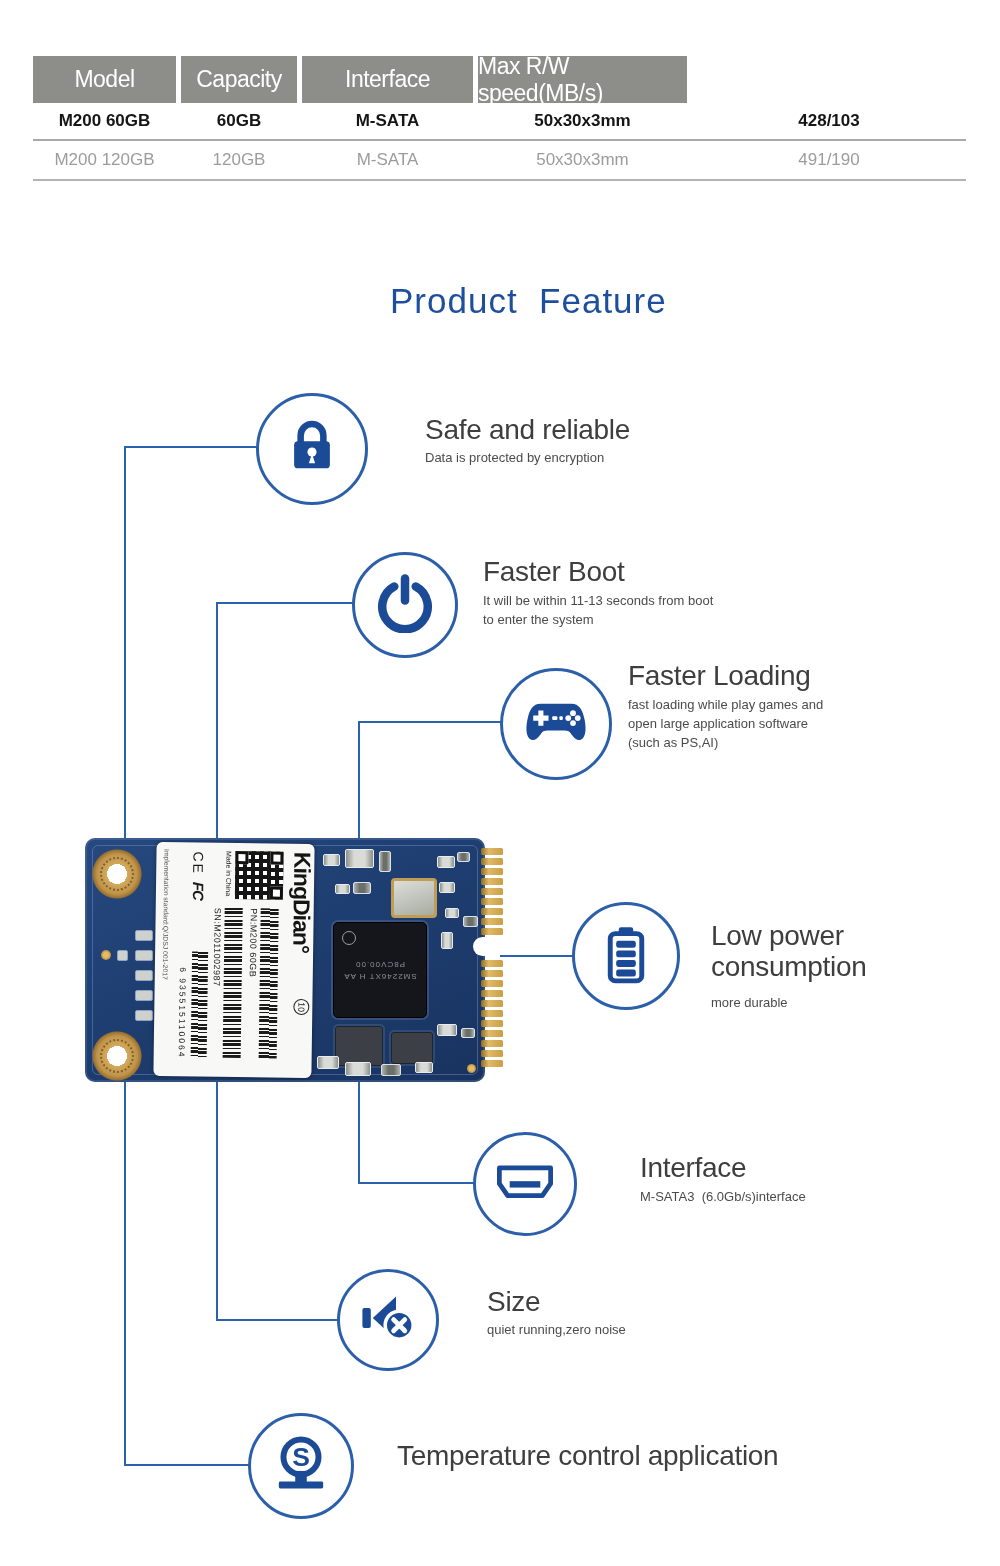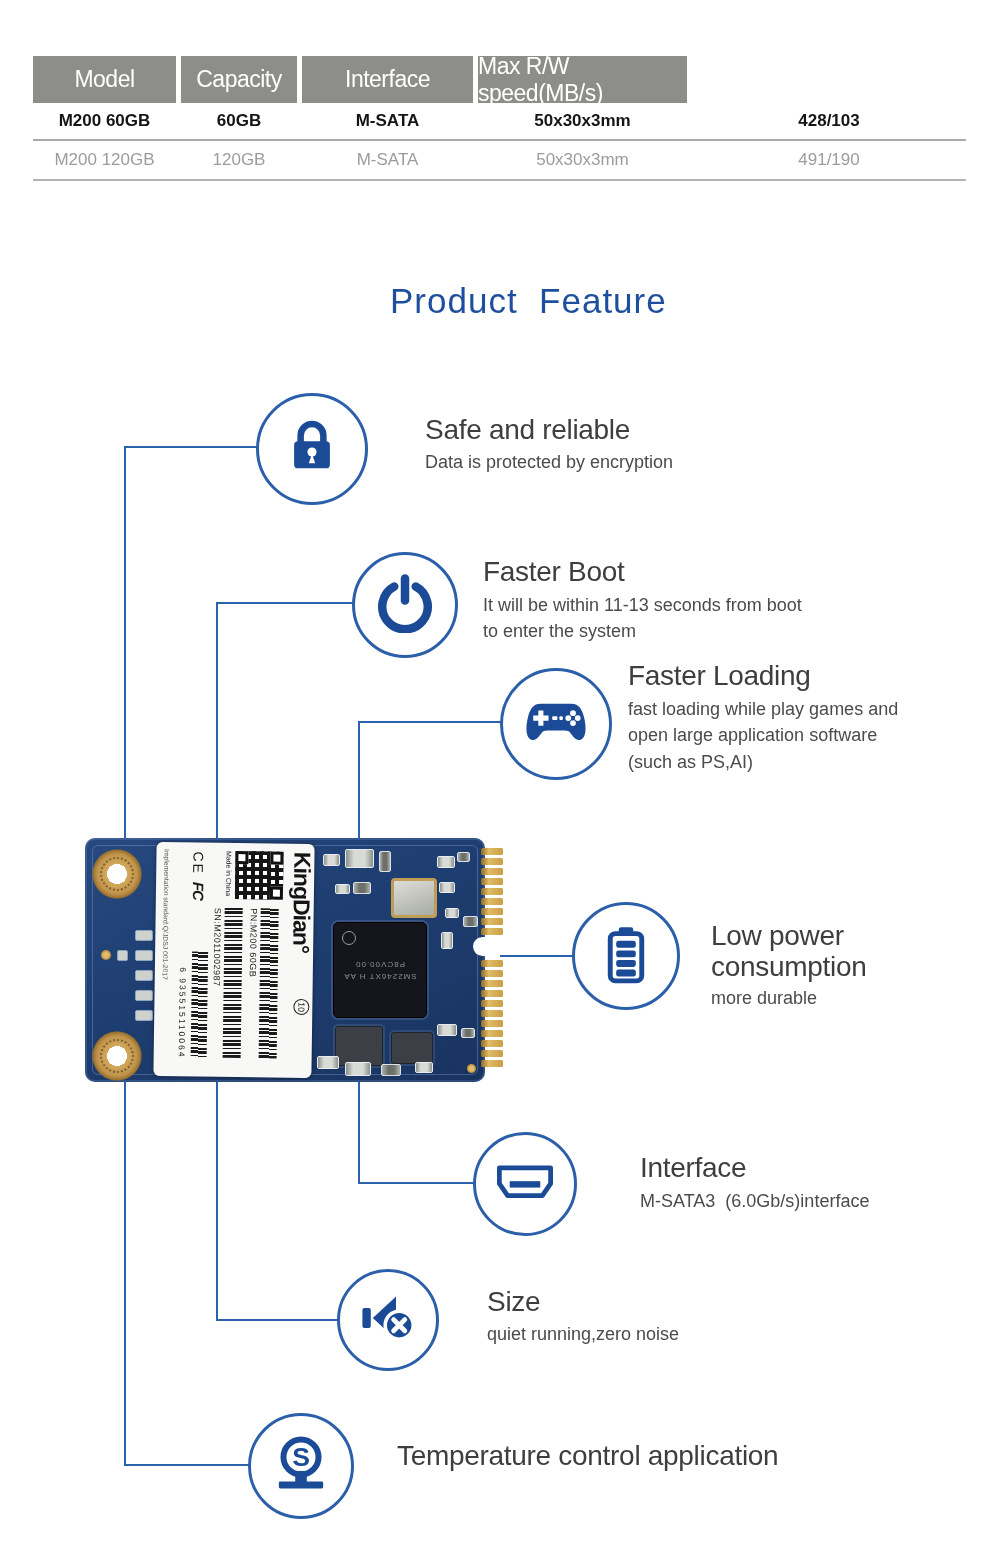--- a/index.html
+++ b/index.html
@@ -27,21 +27,21 @@
   .hline{height:2px;}
   .vline{width:2px;}
 
   
   .fcircle{position:absolute;background:#fff;border:3px solid #2b5fa9;border-radius:50%;
         display:flex;align-items:center;justify-content:center;z-index:3;box-sizing:border-box;}
 
   
   .ftext{position:absolute;z-index:2;}
   .f-title{font-size:28px;font-weight:400;color:#3e3e3e;line-height:1.12;letter-spacing:-0.3px;white-space:pre;}
-  .f-line{font-size:18px;color:#4b4b4b;line-height:1.45;white-space:pre;}
+  .f-line{font-size:13px;color:#4b4b4b;line-height:1.45;white-space:pre;}
 
   
   .ssd{position:absolute;left:85px;top:838px;width:418px;height:244px;z-index:2;}
   .pcb{position:absolute;left:0;top:0;width:400px;height:244px;border-radius:10px;
         background:linear-gradient(155deg,#27497f 0%,#1e3e71 45%,#19335f 100%);
         box-shadow:inset 0 0 0 2px rgba(150,190,240,.18);}
   .pcb-trace{position:absolute;left:7px;top:7px;width:384px;height:228px;border-radius:6px;
         border:1px solid rgba(140,175,230,.35);}
   .hole{position:absolute;width:52px;height:52px;border-radius:50%;
         background:radial-gradient(circle,#ffffff 0 10px,#d3a95c 10px,#c0934a 20px,#97702e 24px,transparent 25px);}
@@ -225,21 +225,21 @@
   <div class="ftext" style="left:628px;top:660px;">
     <div class="f-title">Faster Loading</div>
     <div class="f-line" style="margin-top:5px;">fast loading while play games and</div>
     <div class="f-line">open large application software</div>
     <div class="f-line">(such as PS,AI)</div>
   </div>
 
   <div class="ftext" style="left:711px;top:920px;">
     <div class="f-title">Low power</div>
     <div class="f-title">consumption</div>
-    <div class="f-line" style="margin-top:2px;">more durable</div>
+    <div class="f-line" style="margin-top:11px;">more durable</div>
   </div>
 
   <div class="ftext" style="left:640px;top:1152px;">
     <div class="f-title">Interface</div>
     <div class="f-line" style="margin-top:5px;">M-SATA3  (6.0Gb/s)interface</div>
   </div>
 
   <div class="ftext" style="left:487px;top:1286px;">
     <div class="f-title">Size</div>
     <div class="f-line" style="margin-top:4px;">quiet running,zero noise</div>

